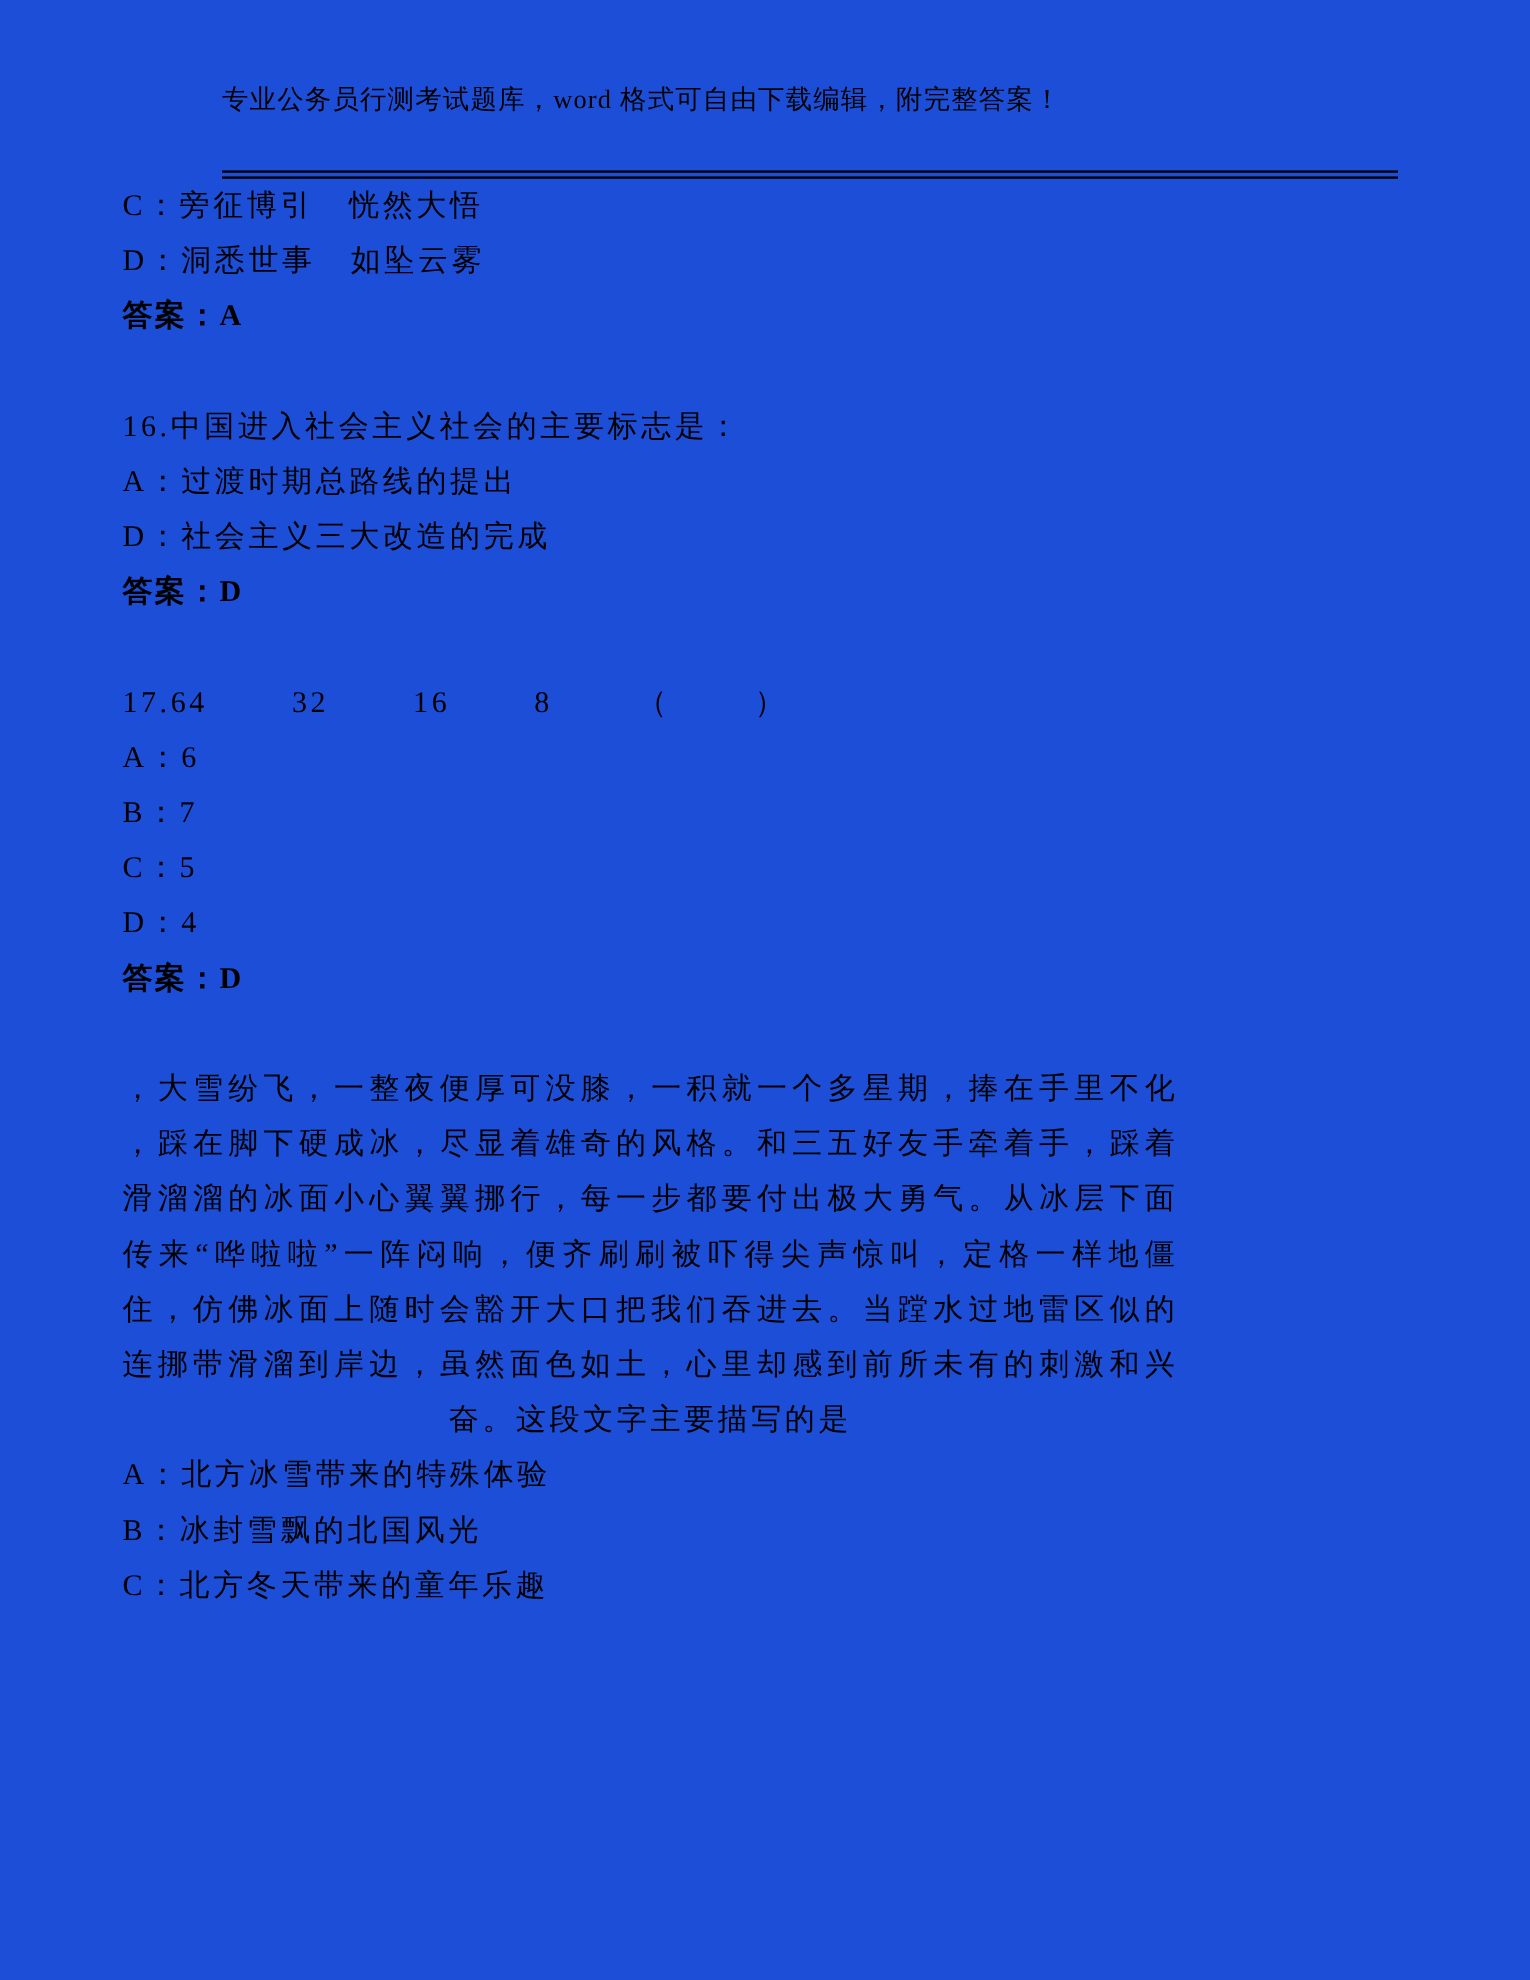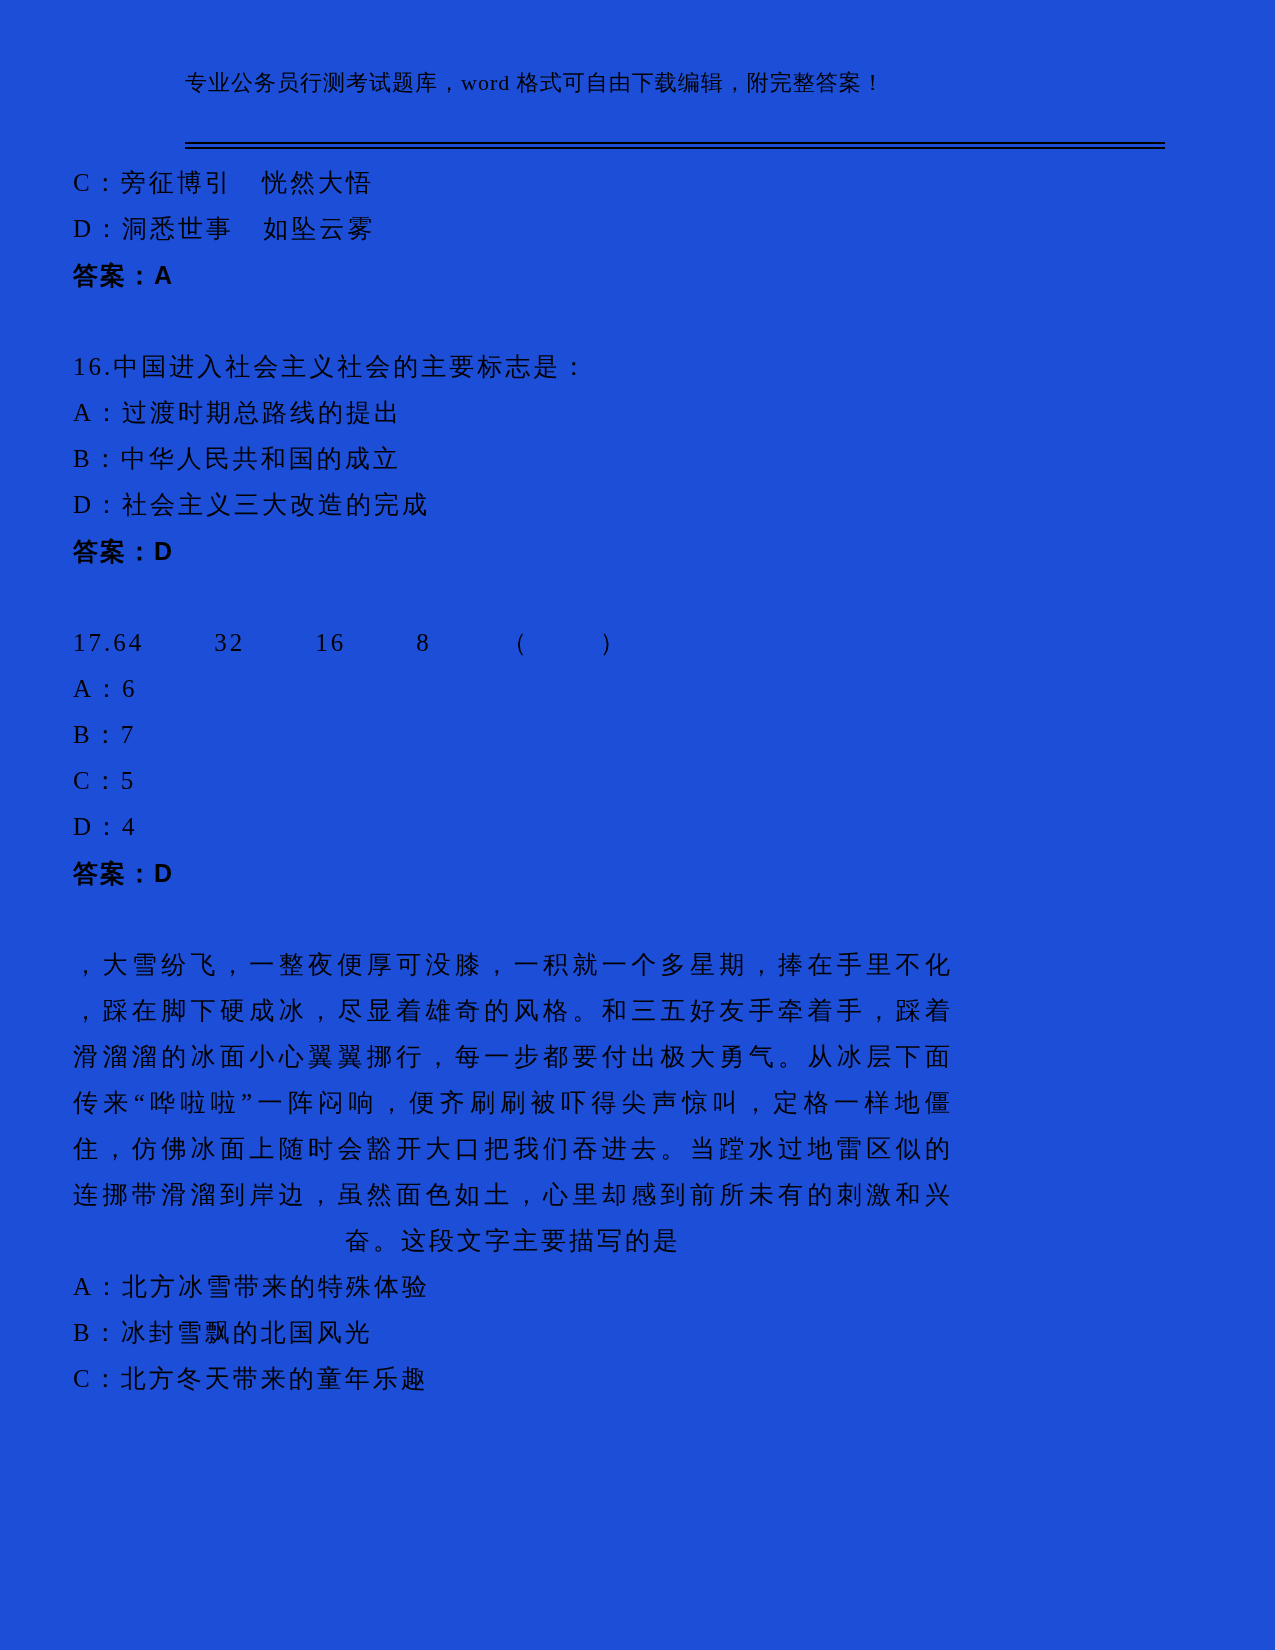--- a/index.html
+++ b/index.html
@@ -21,40 +21,40 @@
     padding: 68px 0 44px 0;
     border-bottom: 7px double #000000;
   }
   .header-text {
     font-size: 22px;
     line-height: 30px;
     letter-spacing: 1px;
     white-space: nowrap;
   }
   .content {
-    margin-left: 73px;
+    margin-left: 102px;
     width: 880px;
-    padding-top: 11px;
+    padding-top: 0;
   }
   .line {
     font-size: 25px;
     line-height: 46px;
     letter-spacing: 3px;
     white-space: nowrap;
   }
   .just {
     text-align: justify;
     text-align-last: justify;
   }
   .last-line {
     text-align: center;
     font-family: Liberation Serif, serif;
   }
   .answer {
-    font-family: Liberation Sans, sans-serif;
+    font-family: Liberation Serif, serif;
     font-weight: 700;
     letter-spacing: 2px;
   }
   .idiom {
     word-spacing: 20px;
   }
   .blank {
     height: 46px;
   }
   .seq-item {
@@ -76,21 +76,20 @@
   <main class="content">
 
     <div class="line idiom">C：旁征博引 恍然大悟</div>
     <div class="line idiom">D：洞悉世事 如坠云雾</div>
     <div class="line answer">答案：A</div>
 
     <div class="blank"></div>
 
     <div class="line">16.中国进入社会主义社会的主要标志是：</div>
     <div class="line">A：过渡时期总路线的提出</div>
-    <div class="line">B：中华人民共和国的成立</div>
     <div class="line">D：社会主义三大改造的完成</div>
     <div class="line answer">答案：D</div>
 
     <div class="blank"></div>
 
     <div class="line">
       <span class="seq-item">17.64</span><span class="seq-item">32</span><span class="seq-item">16</span><span class="seq-item">8</span><span class="seq-item">（</span><span class="seq-item">）</span>
     </div>
     <div class="line">A：6</div>
     <div class="line">B：7</div>

